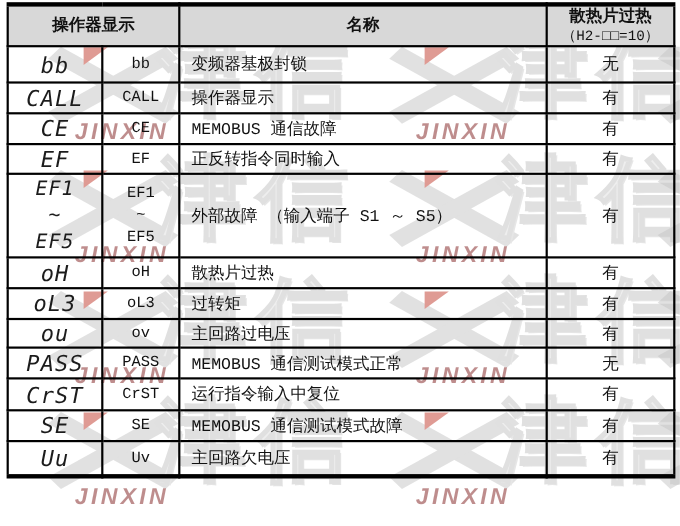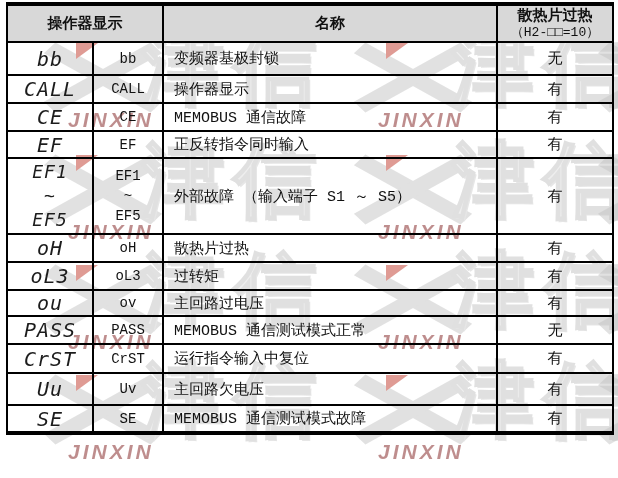--- a/index.html
+++ b/index.html
@@ -238,26 +238,26 @@
       <td class="code">PASS</td>
       <td class="name">MEMOBUS 通信测试模式正常</td>
       <td class="out">无</td>
     </tr>
     <tr style="height:29px">
       <td class="seg">CrST</td>
       <td class="code">CrST</td>
       <td class="name">运行指令输入中复位</td>
       <td class="out">有</td>
     </tr>
+    <tr style="height:28px">
+      <td class="seg">SE</td>
+      <td class="code">SE</td>
+      <td class="name">MEMOBUS 通信测试模式故障</td>
+      <td class="out">有</td>
+    </tr>
     <tr style="height:32px">
       <td class="seg">Uu</td>
       <td class="code">Uv</td>
       <td class="name">主回路欠电压</td>
       <td class="out">有</td>
     </tr>
-    <tr style="height:28px">
-      <td class="seg">SE</td>
-      <td class="code">SE</td>
-      <td class="name">MEMOBUS 通信测试模式故障</td>
-      <td class="out">有</td>
-    </tr>
   </tbody>
 </table>
 
 </body></html>

